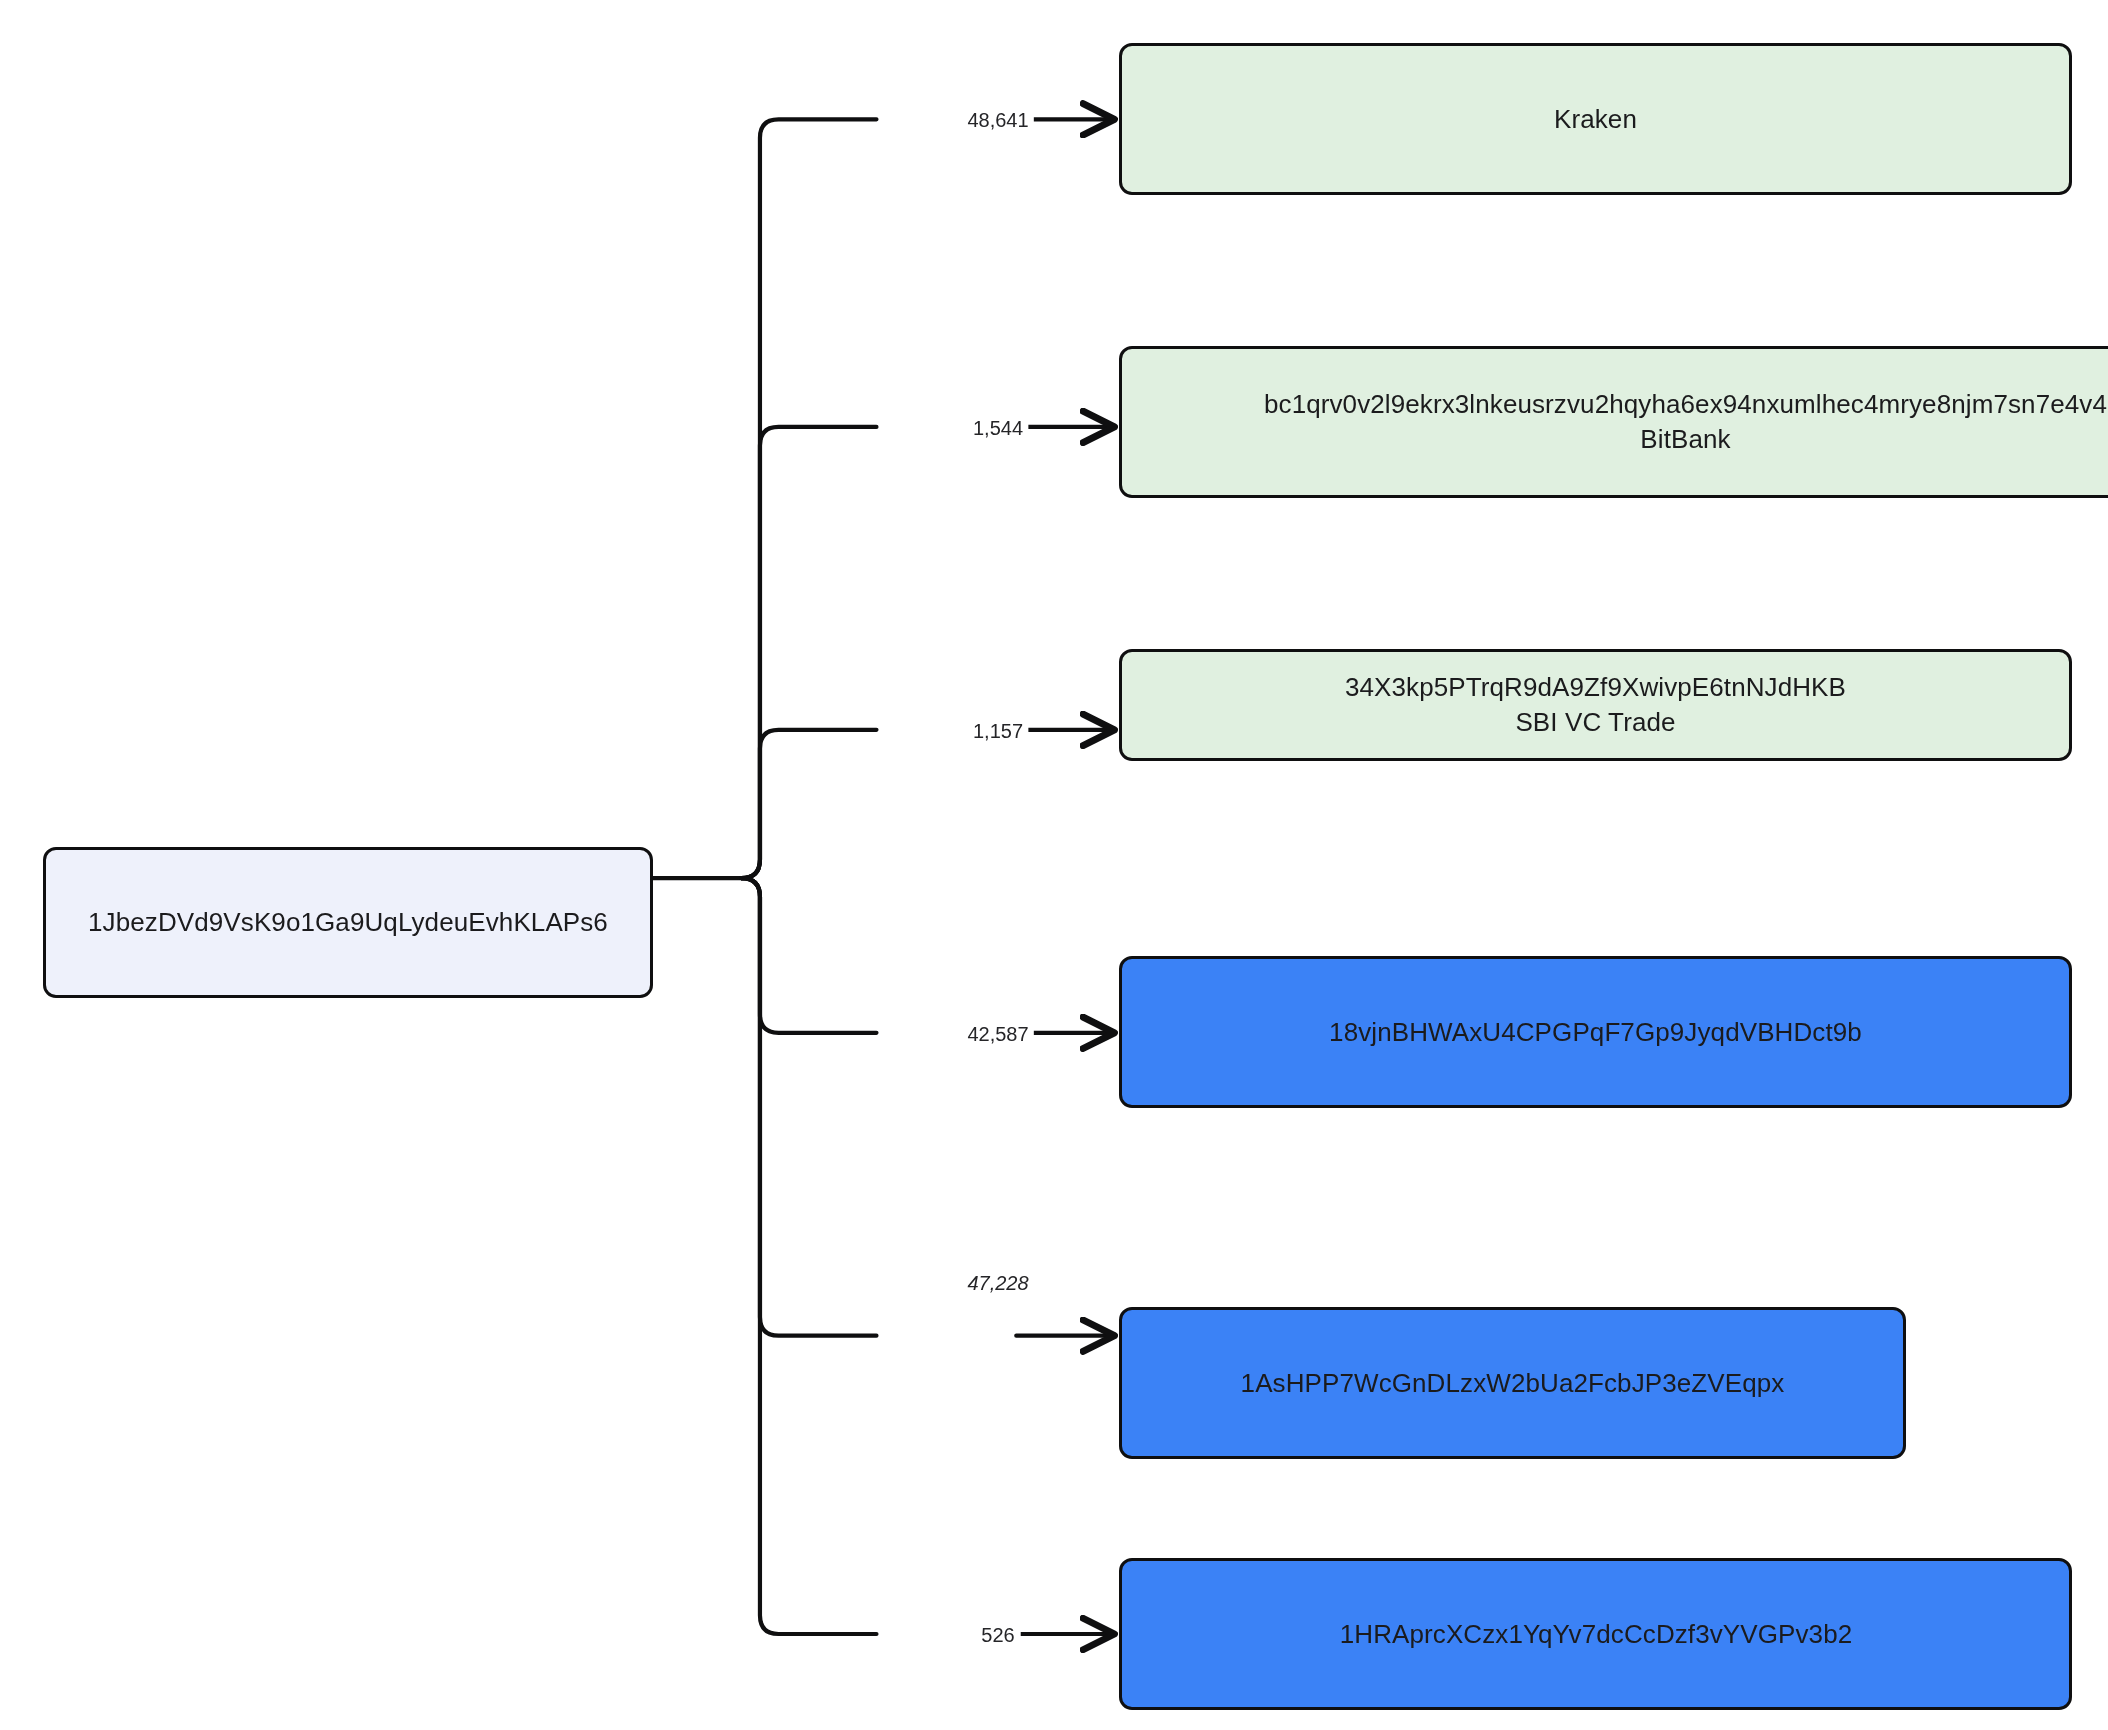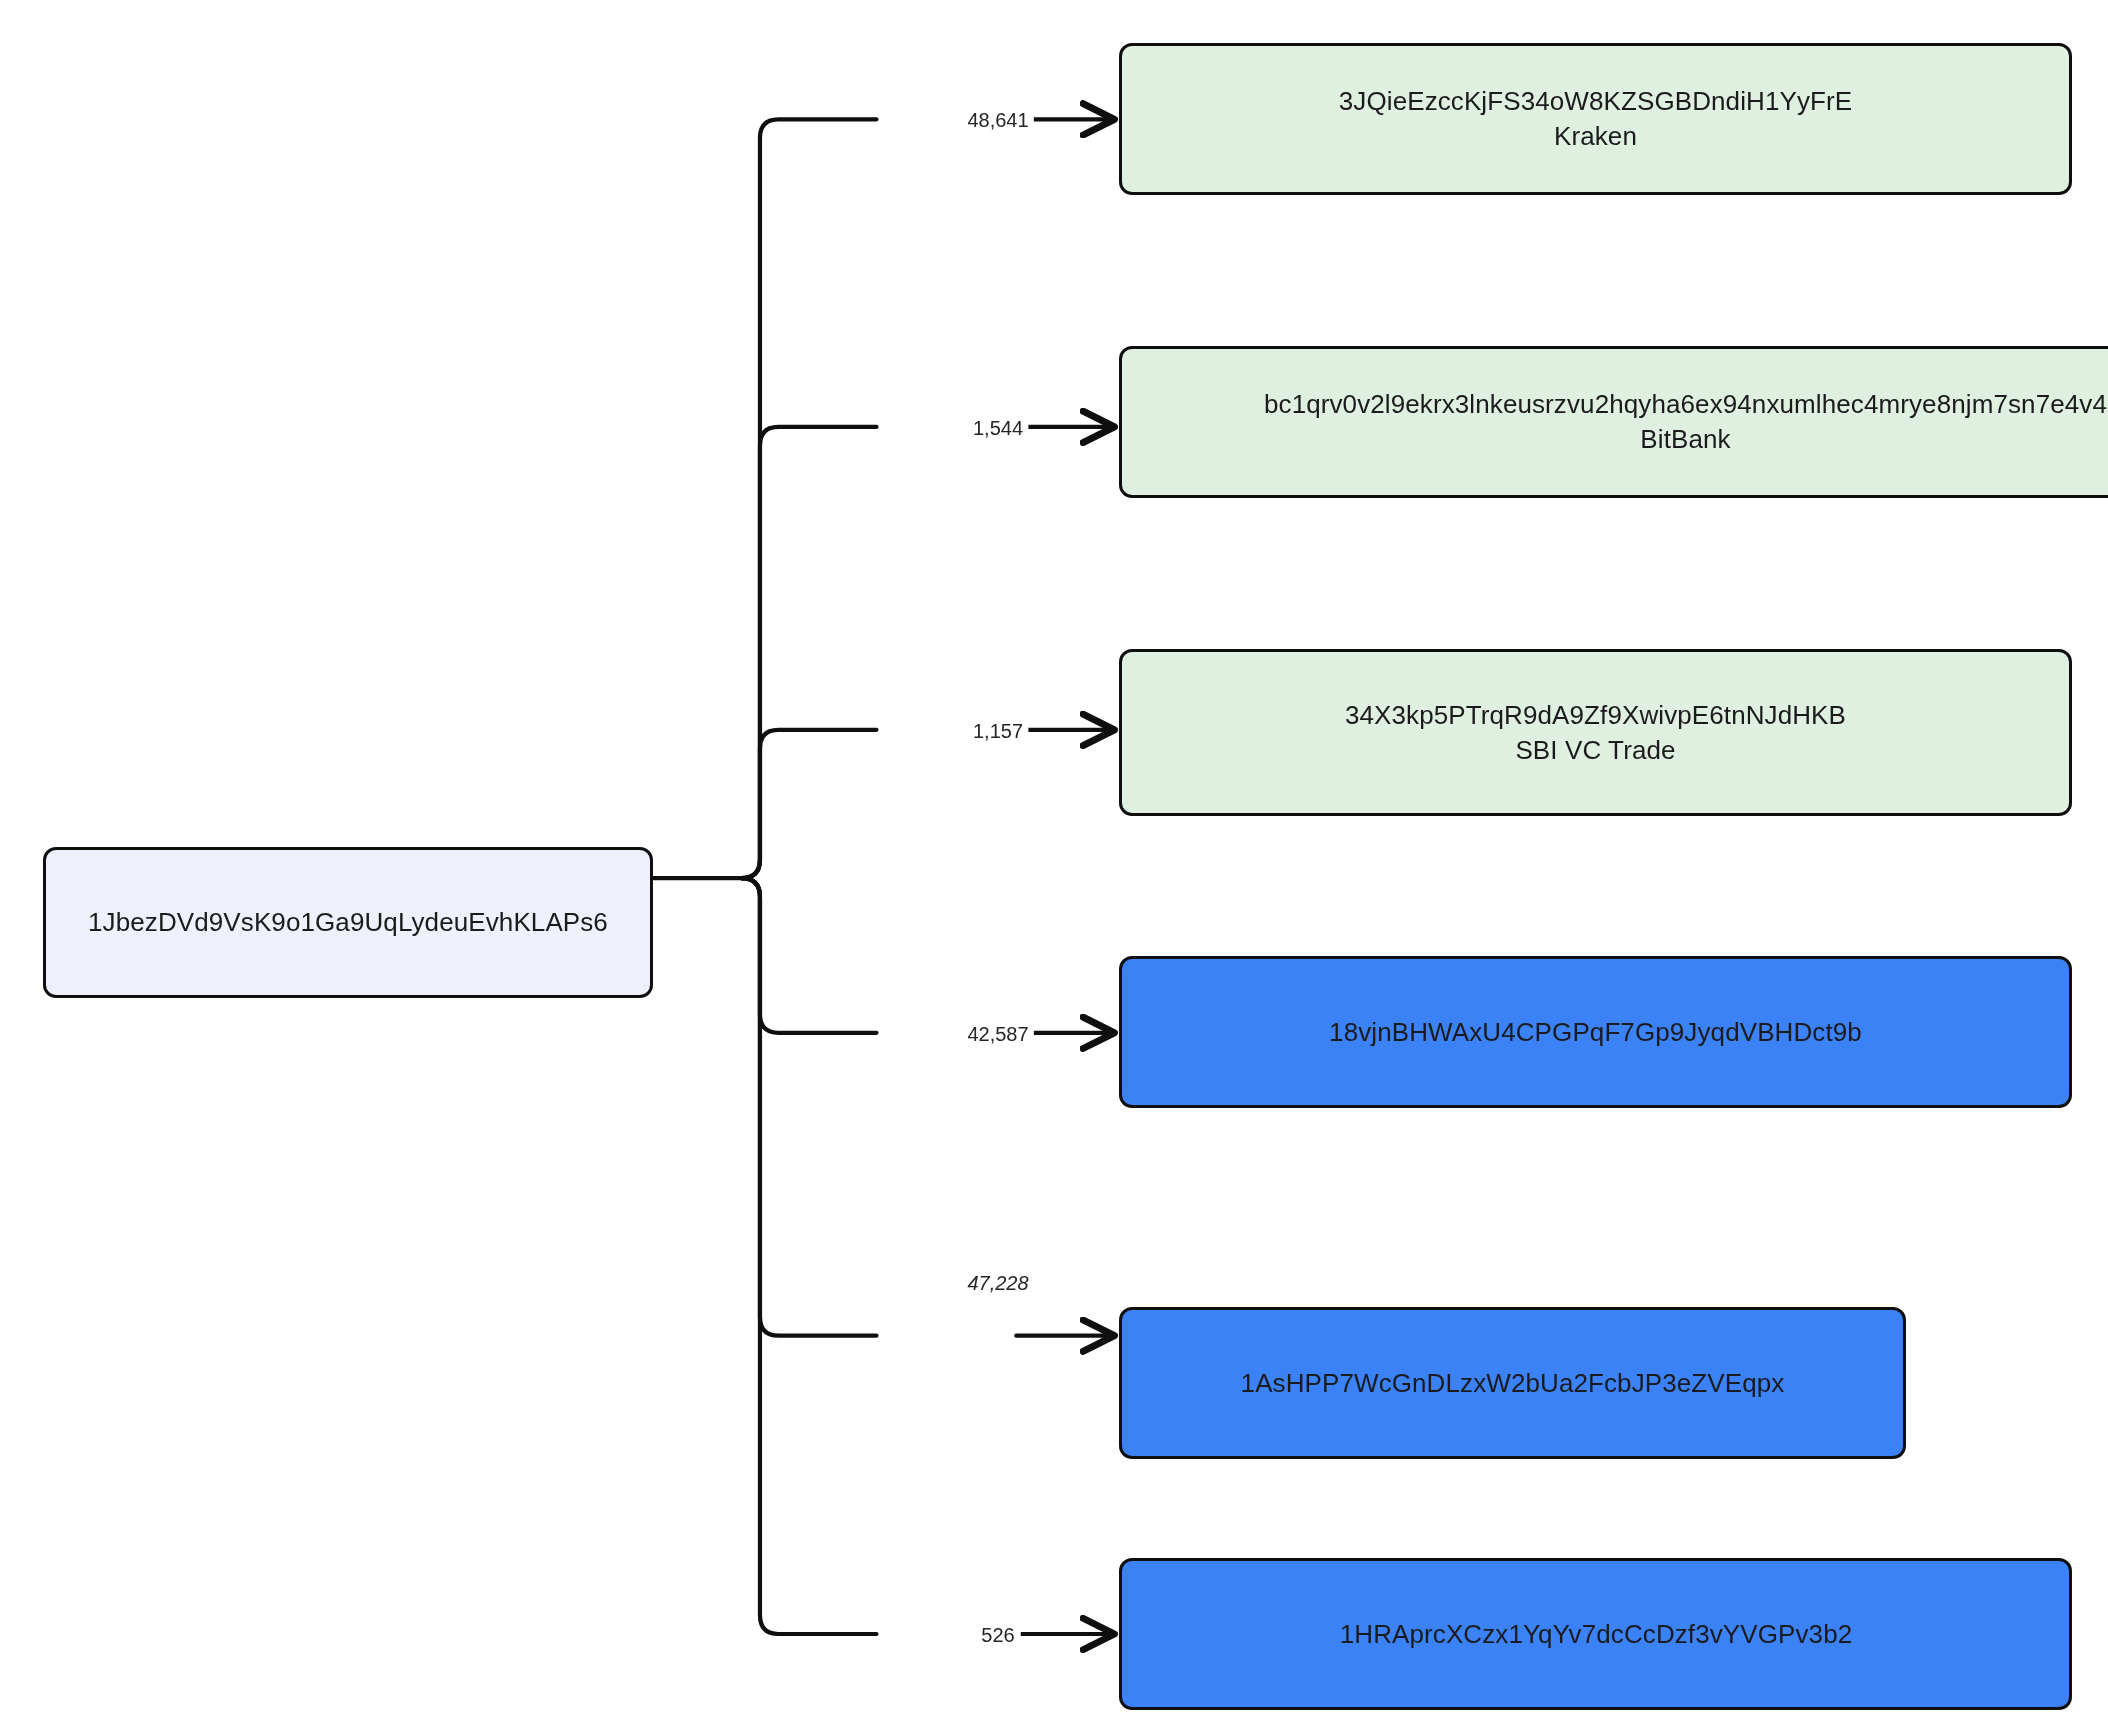--- a/index.html
+++ b/index.html
@@ -104,30 +104,29 @@
   <div class="edge-label" style="left:953px; top:731px;">1,157</div>
   <div class="edge-label" style="left:953px; top:1034px;">42,587</div>
   <div class="edge-label" style="left:953px; top:1283px;font-style:italic;">47,228</div>
   <div class="edge-label" style="left:953px; top:1635px;">526</div>
 
   <div class="node source" style="left:43px; top:847px; width:610px; height:151px;">
     <span>1JbezDVd9VsK9o1Ga9UqLydeuEvhKLAPs6</span>
   </div>
 
   <div class="node green" style="left:1119px; top:43px; width:953px; height:152px;">
-    <span>3JQieEzccKjFS34oW8KZSGBDndiH1YyFrE</span>
     <span class="line2">Kraken</span>
   </div>
 
   <div class="node green" style="left:1119px; top:346px; width:1133px; height:152px;">
     <span>bc1qrv0v2l9ekrx3lnkeusrzvu2hqyha6ex94nxumlhec4mrye8njm7sn7e4v4</span>
     <span class="line2">BitBank</span>
   </div>
 
-  <div class="node green" style="left:1119px; top:649px; width:953px; height:167px;">
+  <div class="node green" style="left:1119px; top:649px; width:953px; height:112px;">
     <span>34X3kp5PTrqR9dA9Zf9XwivpE6tnNJdHKB</span>
     <span class="line2">SBI VC Trade</span>
   </div>
 
   <div class="node purple" style="left:1119px; top:956px; width:953px; height:152px;">
     <span>18vjnBHWAxU4CPGPqF7Gp9JyqdVBHDct9b</span>
   </div>
 
   <div class="node purple" style="left:1119px; top:1307px; width:787px; height:152px;">
     <span>1AsHPP7WcGnDLzxW2bUa2FcbJP3eZVEqpx</span>

